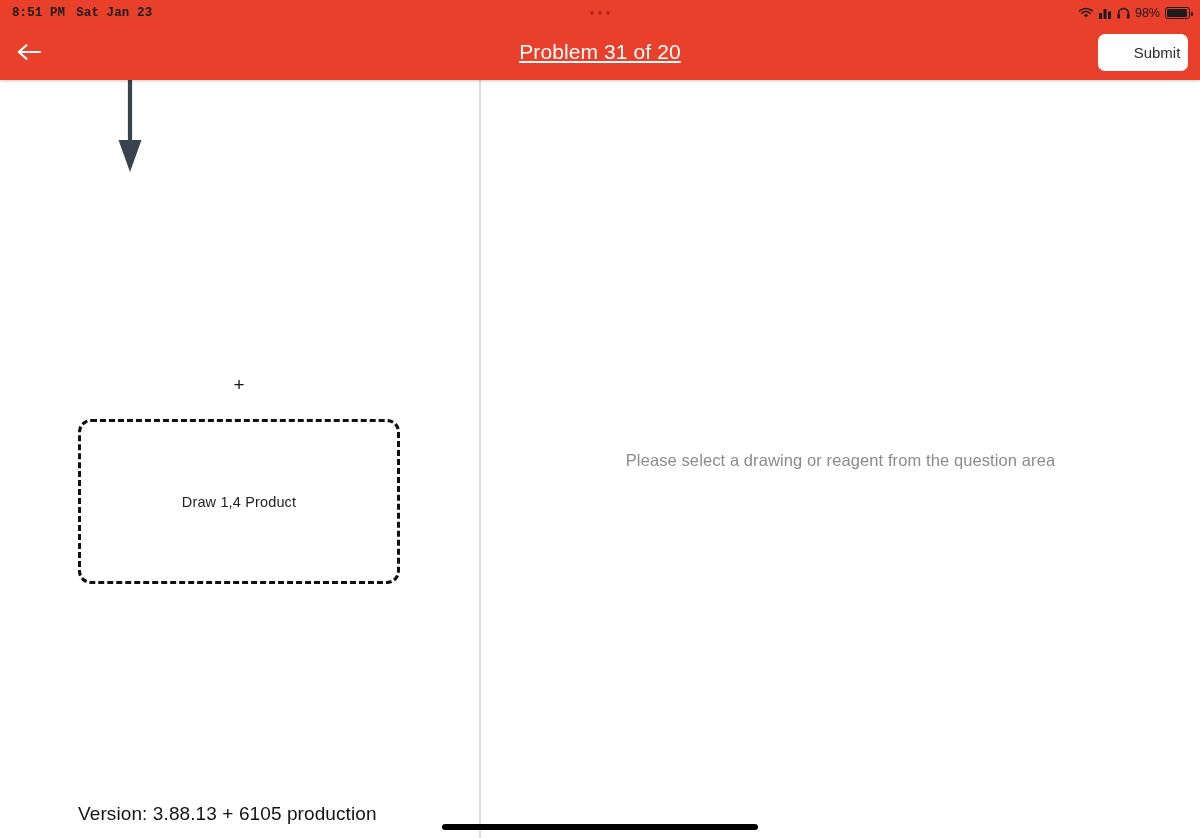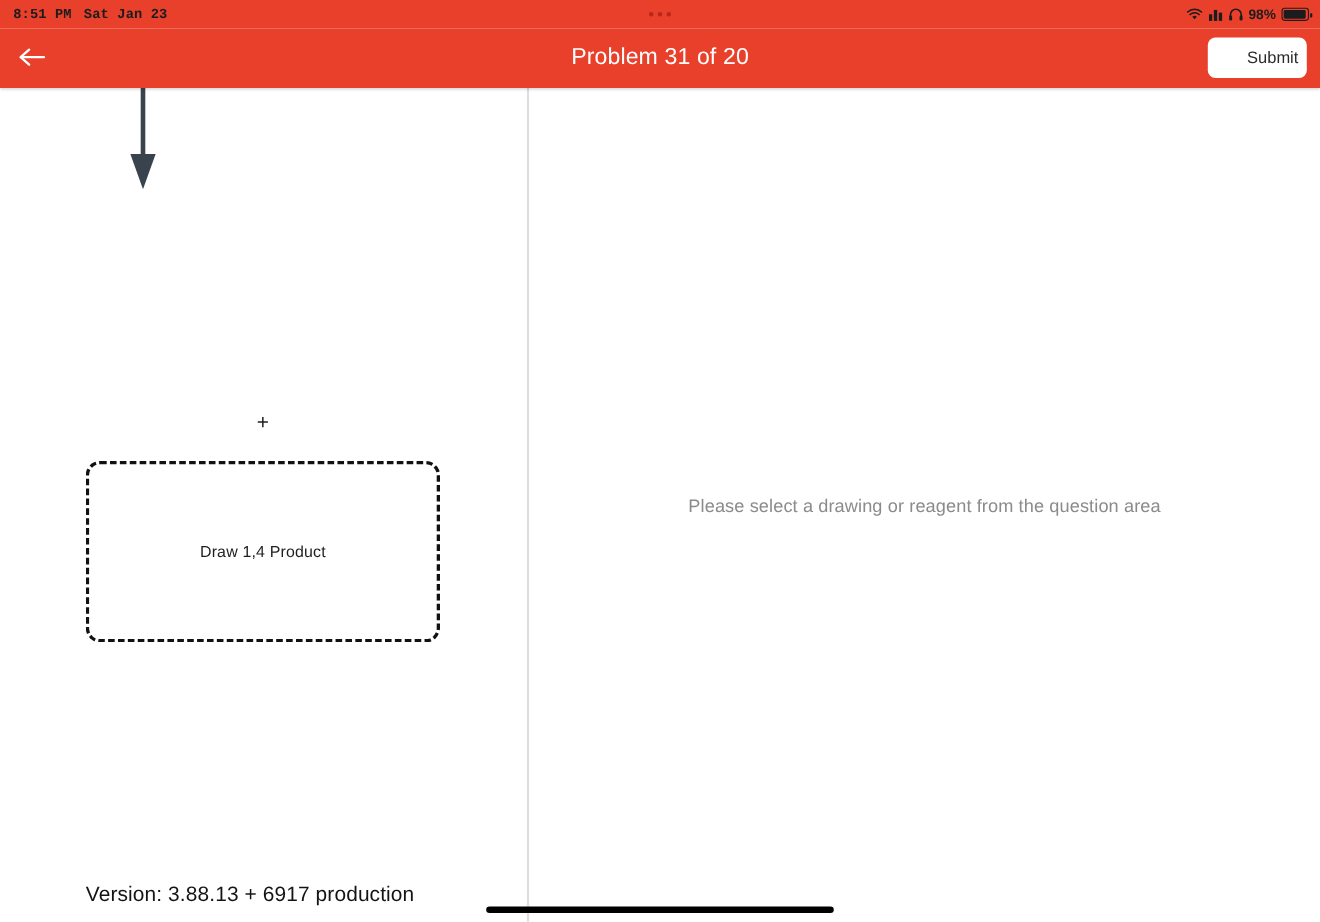--- a/index.html
+++ b/index.html
@@ -65,21 +65,21 @@
     background: #b7271a;
   }
   .status-right {
     position: absolute;
     right: 10px;
     display: flex;
     align-items: center;
     gap: 5px;
     color: #1c1c1e;
     font-size: 12.5px;
-    font-weight: bold;
+    font-weight: normal;
   }
   .status-right svg { display: block; }
   .batt {
     position: relative;
     width: 25px;
     height: 12px;
     border-radius: 3px;
     border: 1.4px solid #1c1c1e;
     box-sizing: border-box;
     padding: 1.3px;
@@ -125,20 +125,21 @@
   }
   .nav-title {
     position: absolute;
     left: 0; right: 0;
     top: 14px;
     text-align: center;
     color: #ffffff;
     font-size: 21px;
     font-weight: normal;
     letter-spacing: 0.1px;
+    text-decoration: underline;
   }
   .submit-btn {
     position: absolute;
     right: 12px;
     top: 8px;
     width: 90px;
     height: 37px;
     background: #ffffff;
     border-radius: 7px;
     display: flex;
@@ -332,21 +333,21 @@
         </svg>
       </div>
 
 
       <div class="plus-sign">+</div>
 
       <div class="drop-zone" id="zone-14">
         <span>Draw 1,4 Product</span>
       </div>
 
-      <div class="version-label">Version: 3.88.13 + 6917 production</div>
+      <div class="version-label">Version: 3.88.13 + 6105 production</div>
     </div>
 
     <div class="divider"></div>
 
     <div class="answer-pane">
       <div class="placeholder-msg">Please select a drawing or reagent from the question area</div>
     </div>
   </div>
 
   <div class="home-indicator"></div>

